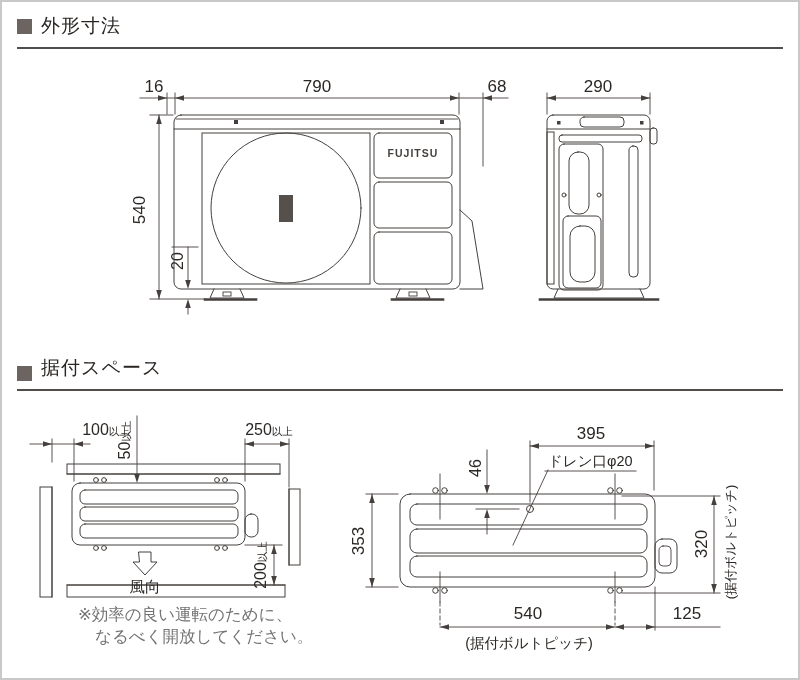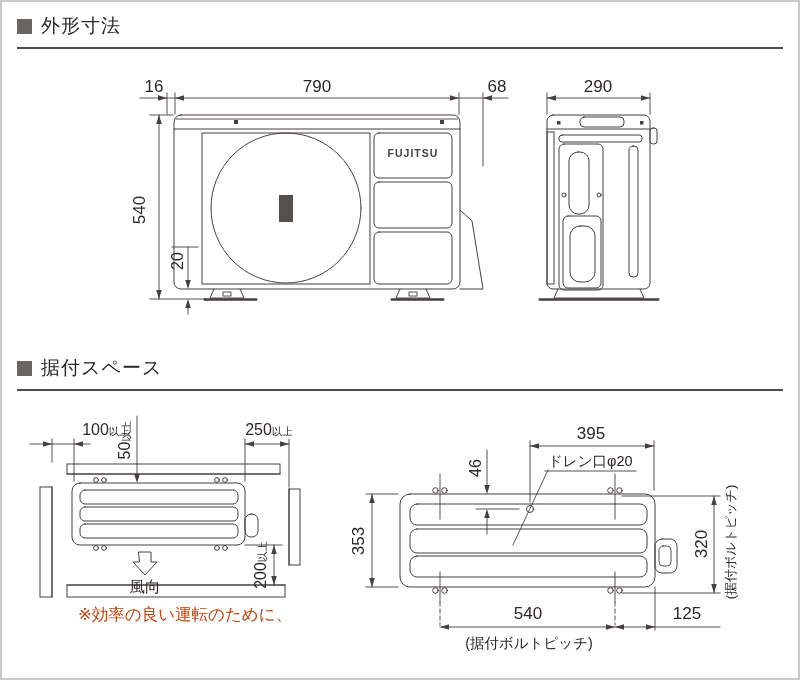--- a/index.html
+++ b/index.html
@@ -3,35 +3,35 @@
 <meta charset="utf-8">
 <style>
   html,body{margin:0;padding:0;background:#fff;}
   .page{position:relative;width:800px;height:680px;box-sizing:border-box;
         border:2px solid #c9c9c9;background:#fff;overflow:hidden;
         font-family:"Liberation Sans","DejaVu Sans",sans-serif;}
   .hdr{position:absolute;left:15px;right:15px;display:flex;align-items:center;gap:9px;
        border-bottom:2px solid #514d4a;padding-bottom:8px;}
   .hdr .sq{width:15px;height:15px;background:#6b6461;flex:0 0 auto;}
   .hdr .t{font-size:19px;color:#292522;letter-spacing:1px;}
-  .hdr1{top:11px;} .hdr2{top:353px;}
+  .hdr1{top:11px;} .hdr2{top:353px;align-items:flex-end;}
   svg{position:absolute;left:0;}
   .svg1{top:60px;} .svg2{top:400px;}
   svg *{stroke:#45403d;stroke-width:1;fill:none;stroke-linecap:square;}
   svg text,svg tspan{stroke:none;fill:#2b2724;font-family:"Liberation Sans","DejaVu Sans",sans-serif;}
   .ah{fill:#45403d;stroke:none;}
   .thin{stroke-width:0.9;}
   .thick{stroke-width:2.6;}
   .dash{stroke-dasharray:4,3;stroke-width:0.9;}
   .wfill{fill:#fff;}
   .hubfill{fill:#56504c;stroke:none;}
   .dim{font-size:17px;} .dimm{font-size:16px;} .dsuf{font-size:10.5px;}
   .jp14{font-size:14.5px;} .jp13{font-size:13px;} .jp15{font-size:15.5px;}
   .logo{font-size:10.5px;font-weight:bold;letter-spacing:1px;fill:#45403d;}
-  .note{position:absolute;left:76px;top:601px;font-size:16.5px;line-height:22px;color:#c2410c;}
+  .note{position:absolute;left:76px;top:601px;font-size:16.5px;line-height:22px;color:#737373;}
   .note .ind{padding-left:17px;}
 </style>
 </head>
 <body>
 
 <div class="page">
 
   <div class="hdr hdr1">
     <span class="sq"></span>
     <span class="t">外形寸法</span>
@@ -225,15 +225,16 @@
       <path class="thin" d="M438,225 H718 M653,185 V228"></path>
       <path class="ah" d="M438,225 l9,-2.8 v5.6 z M613,225 l-9,-2.8 v5.6 z M613,225 l9,-2.8 v5.6 z M653,225 l-9,-2.8 v5.6 z"></path>
       <text class="dim" x="526" y="217" text-anchor="middle">540</text>
       <text class="dim" x="685" y="217" text-anchor="middle">125</text>
       <text class="jp14" x="527" y="246" text-anchor="middle">(据付ボルトピッチ)</text>
     </g>
   </svg>
 
   <div class="note">
     <div>※効率の良い運転のために、</div>
+    <div class="ind">なるべく開放してください。</div>
   </div>
 
 </div>
 
 </body></html>

